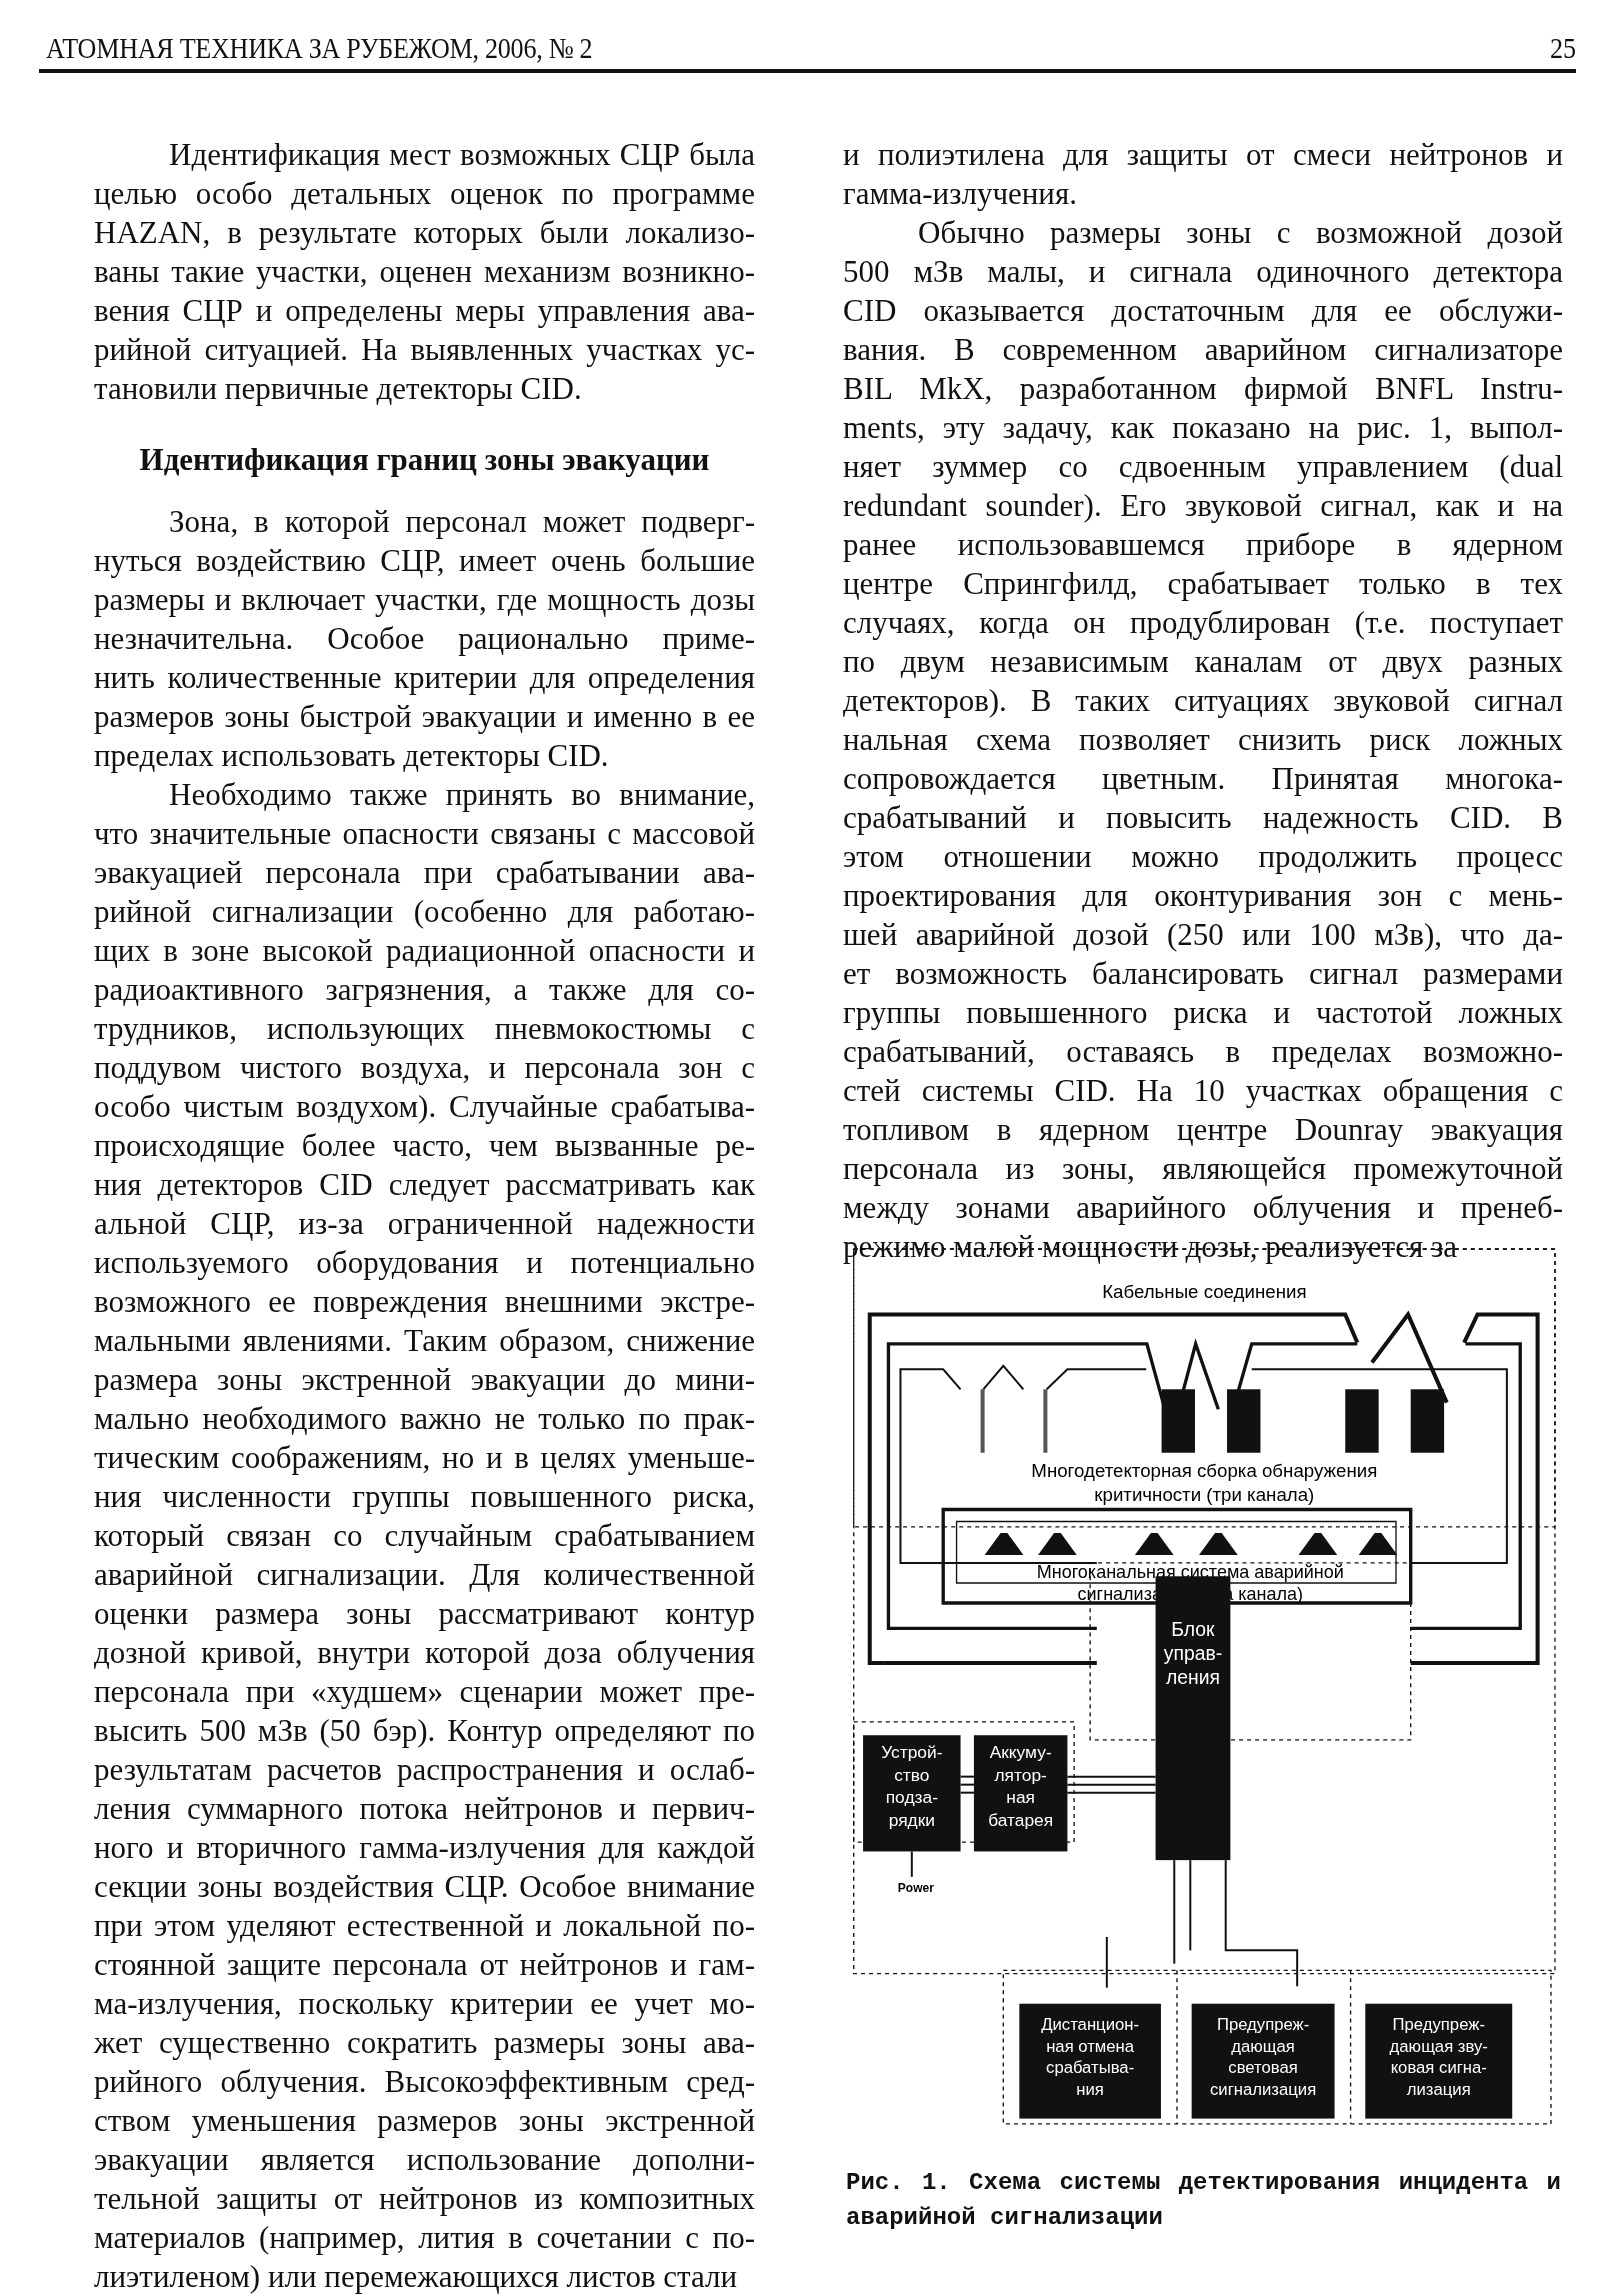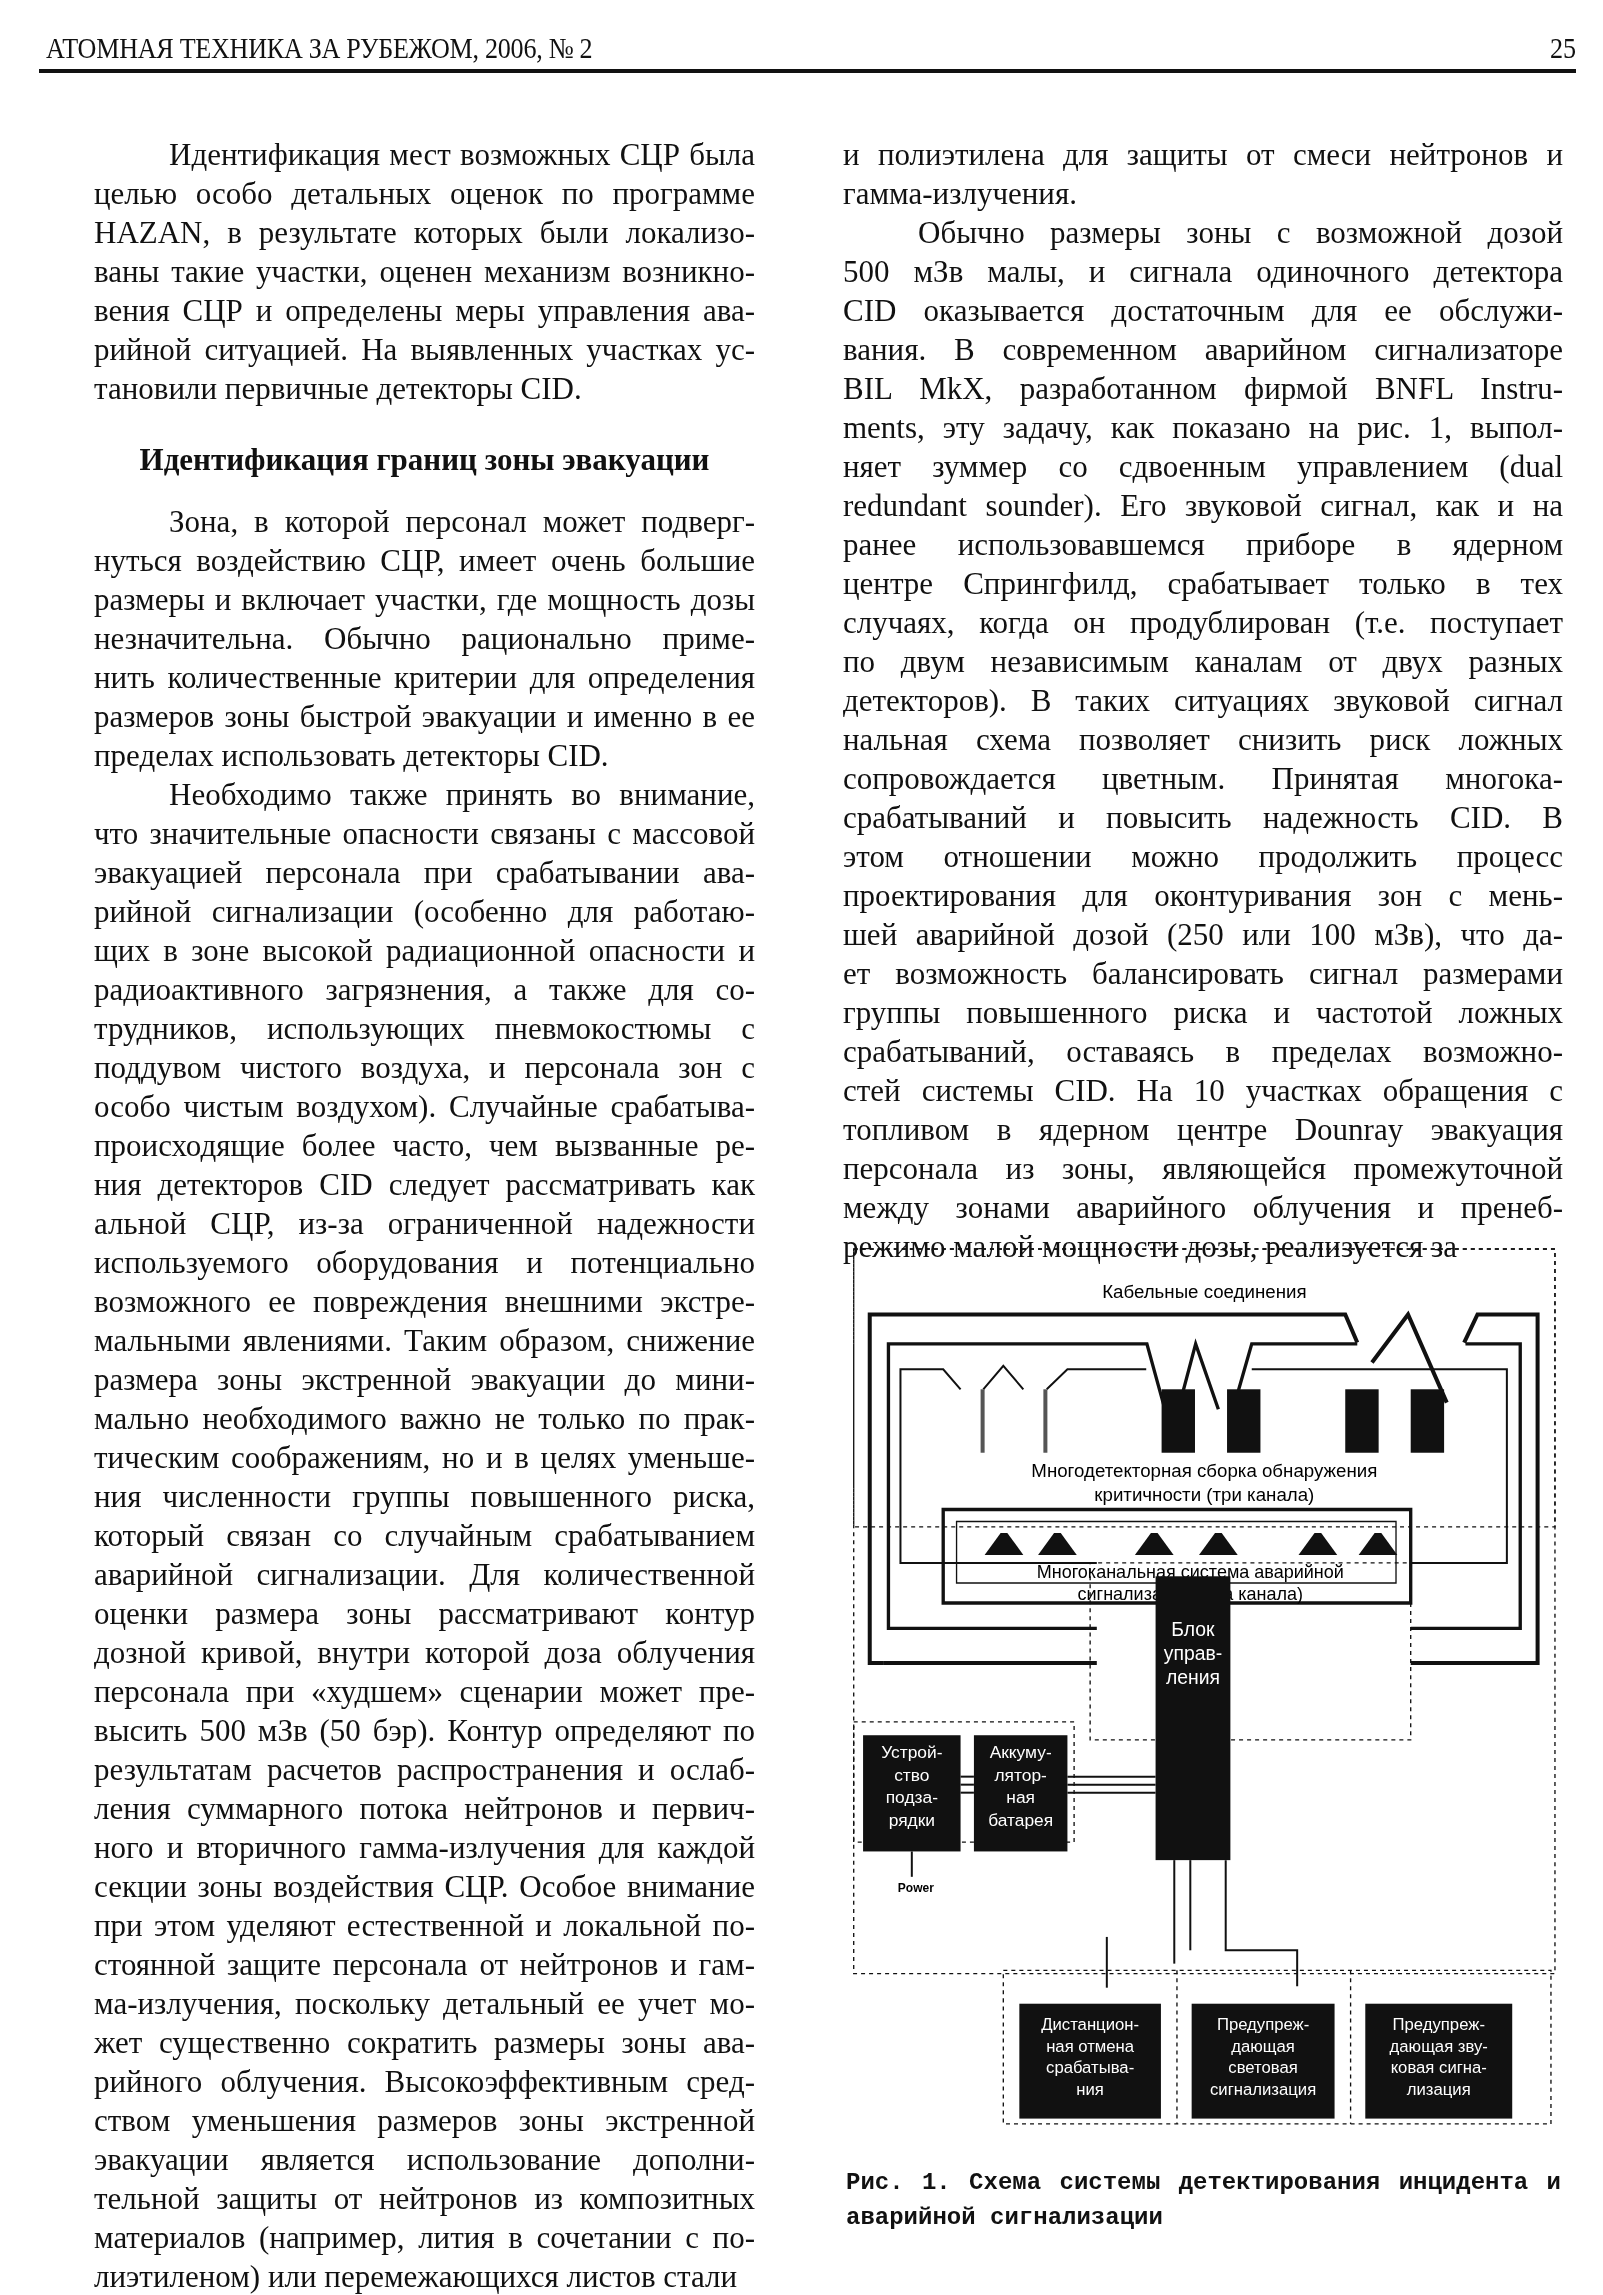--- a/index.html
+++ b/index.html
@@ -44,21 +44,21 @@
       <span class="line">ваны такие участки, оценен механизм возникно-</span>
       <span class="line">вения СЦР и определены меры управления ава-</span>
       <span class="line">рийной ситуацией. На выявленных участках ус-</span>
       <span class="line last">тановили первичные детекторы CID.</span>
     </div>
   <span class="subhead">Идентификация границ зоны эвакуации</span>
   <div>
       <span class="line indent">Зона, в которой персонал может подверг-</span>
       <span class="line">нуться воздействию СЦР, имеет очень большие</span>
       <span class="line">размеры и включает участки, где мощность дозы</span>
-      <span class="line">незначительна. Обычно рационально приме-</span>
+      <span class="line">незначительна. Особое рационально приме-</span>
       <span class="line">нить количественные критерии для определения</span>
       <span class="line">размеров зоны быстрой эвакуации и именно в ее</span>
       <span class="line last">пределах использовать детекторы CID.</span>
     </div>
   <div>
       <span class="line indent">Необходимо также принять во внимание,</span>
       <span class="line">что значительные опасности связаны с массовой</span>
       <span class="line">эвакуацией персонала при срабатывании ава-</span>
       <span class="line">рийной сигнализации (особенно для работаю-</span>
       <span class="line">щих в зоне высокой радиационной опасности и</span>
@@ -81,21 +81,21 @@
       <span class="line">оценки размера зоны рассматривают контур</span>
       <span class="line">дозной кривой, внутри которой доза облучения</span>
       <span class="line">персонала при «худшем» сценарии может пре-</span>
       <span class="line">высить 500 мЗв (50 бэр). Контур определяют по</span>
       <span class="line">результатам расчетов распространения и ослаб-</span>
       <span class="line">ления суммарного потока нейтронов и первич-</span>
       <span class="line">ного и вторичного гамма-излучения для каждой</span>
       <span class="line">секции зоны воздействия СЦР. Особое внимание</span>
       <span class="line">при этом уделяют естественной и локальной по-</span>
       <span class="line">стоянной защите персонала от нейтронов и гам-</span>
-      <span class="line">ма-излучения, поскольку детальный ее учет мо-</span>
+      <span class="line">ма-излучения, поскольку критерии ее учет мо-</span>
       <span class="line">жет существенно сократить размеры зоны ава-</span>
       <span class="line">рийного облучения. Высокоэффективным сред-</span>
       <span class="line">ством уменьшения размеров зоны экстренной</span>
       <span class="line">эвакуации является использование дополни-</span>
       <span class="line">тельной защиты от нейтронов из композитных</span>
       <span class="line">материалов (например, лития в сочетании с по-</span>
       <span class="line last">лиэтиленом) или перемежающихся листов стали</span>
     </div>
 </div>
 

